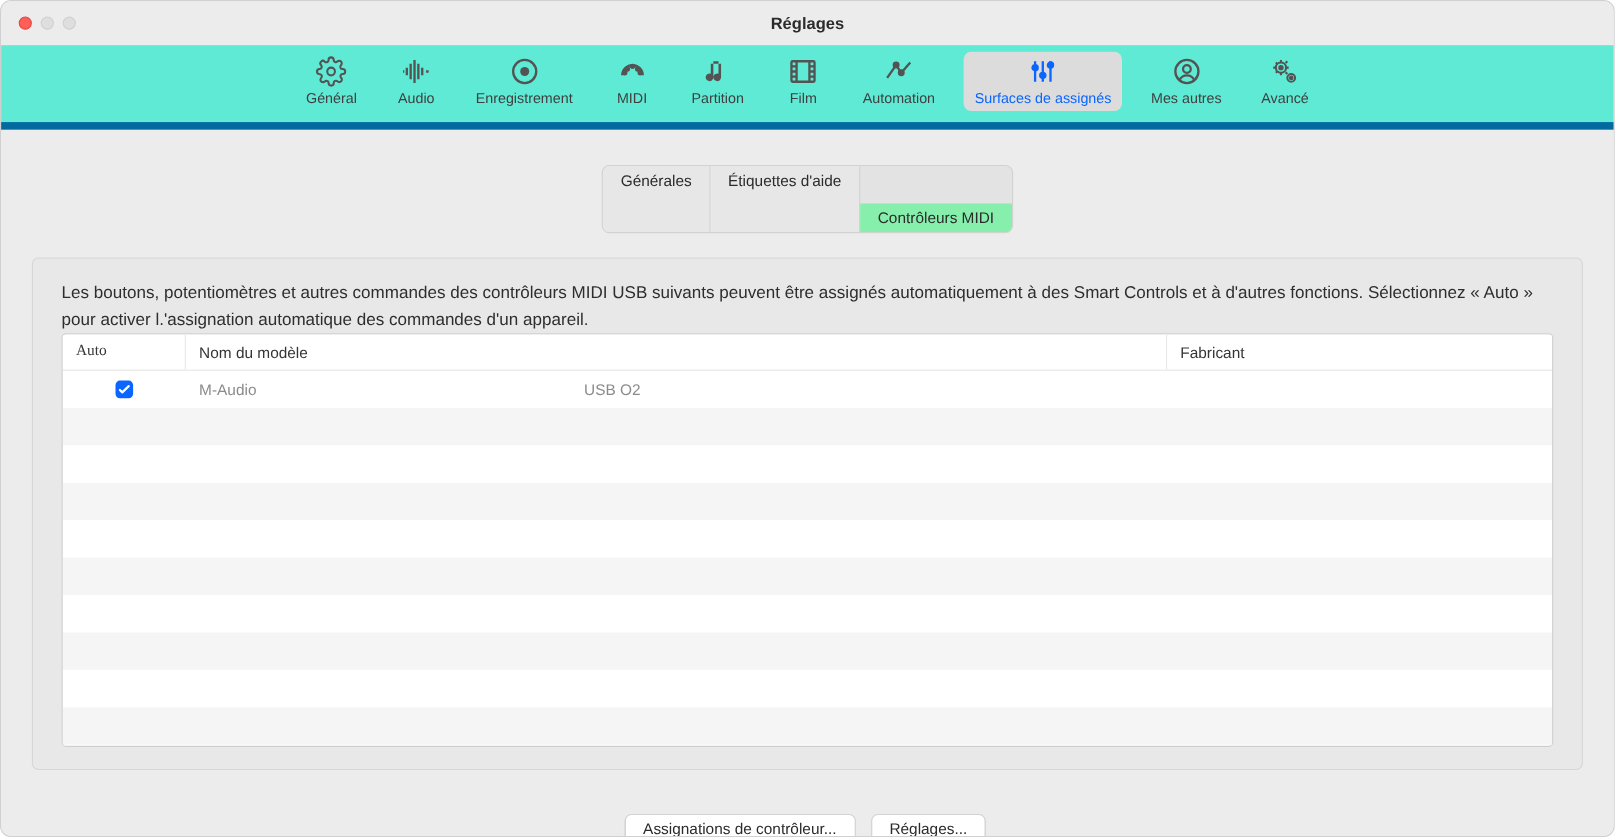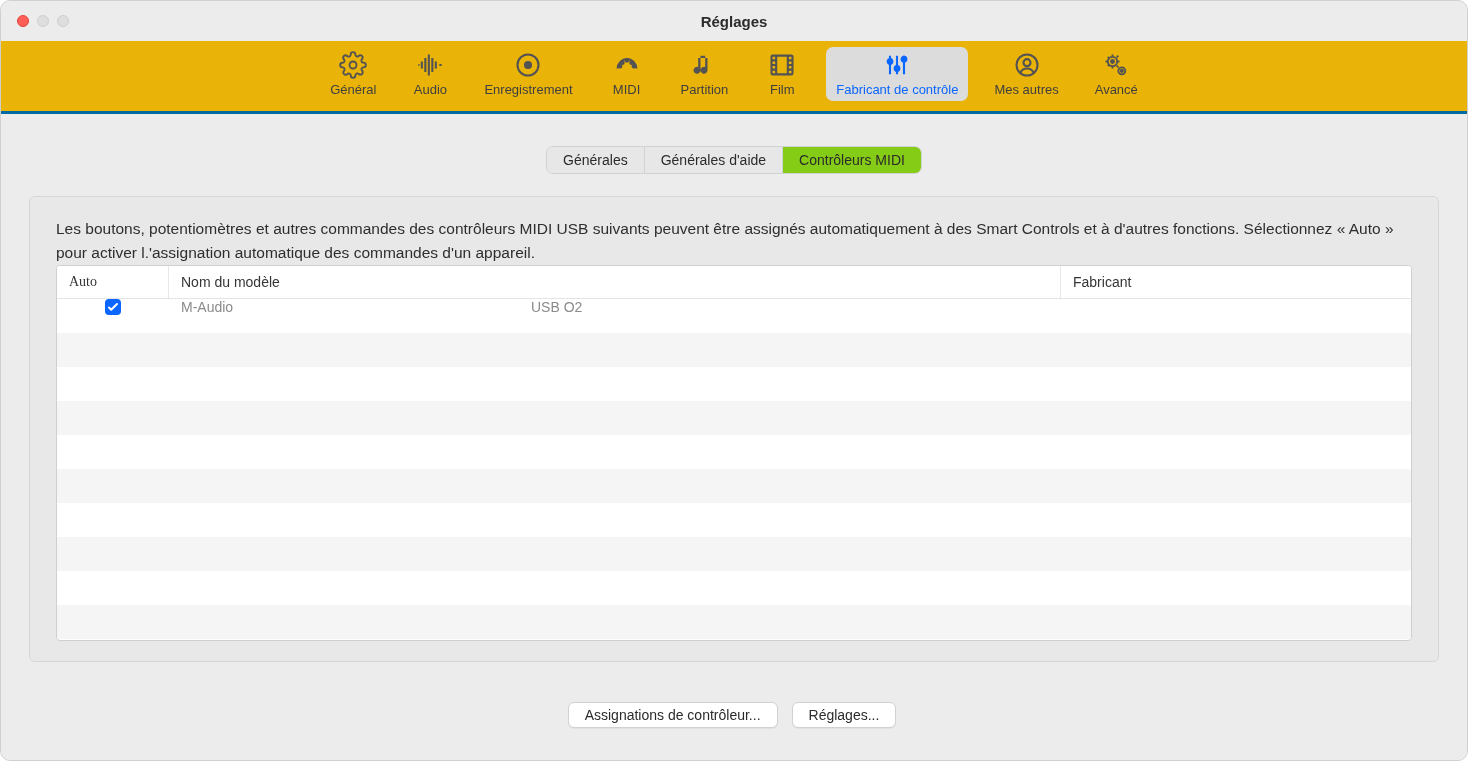--- a/index.html
+++ b/index.html
@@ -52,22 +52,22 @@
       margin: 0 auto;
       font-weight: 700;
       font-size: 15px;
       color: #2b2b2b;
     }
     .toolbar {
       display: flex;
       justify-content: center;
       gap: 16px;
       padding: 6px 12px 10px 12px;
-      background: #eab308;
-      border-bottom: 3px solid #0369a1;
+      background: #5eead4;
+      border-bottom: 7px solid #0369a1;
     }
     .toolbar-item {
       display: flex;
       flex-direction: column;
       align-items: center;
       gap: 3px;
       padding: 4px 10px 4px 10px;
       border-radius: 7px;
       cursor: default;
       min-width: 56px;
@@ -115,21 +115,22 @@
     .seg-btn {
       padding: 5px 16px;
       font-size: 14px;
       color: #2b2b2b;
       border-right: 1px solid #d2d2d2;
       background: #e7e7e7;
       cursor: default;
     }
     .seg-btn:last-child { border-right: none; }
     .seg-btn.active {
-      background: #84cc16;
+      background: #86efac;
+      margin-top: 34px;
     }
     .panel {
       background: #e8e8e8;
       border: 1px solid #d6d6d6;
       border-radius: 6px;
       padding: 20px 26px;
     }
     .description {
       font-size: 15.5px;
       line-height: 1.55;
@@ -159,21 +160,21 @@
     .col-auto { width: 112px; font-family: Liberation Serif, serif; }
     .col-maker { width: 350px; }
     .col-model { flex: 1; }
     .table-body {
       flex: 1;
       overflow: auto;
     }
     .tr {
       display: flex;
       height: 34px;
-      align-items: flex-start;
+      align-items: center;
       font-size: 14px;
     }
     .tr:nth-child(even) { background: #f5f5f5; }
     .tr:nth-child(odd) { background: #ffffff; }
     .td { padding: 0 12px; }
     .td.col-auto { display: flex; justify-content: center; align-items: center; }
     .td.col-maker { color: #8b8b8b; }
     .td.col-model { color: #8b8b8b; }
     .checkbox {
       width: 16px;
@@ -273,31 +274,41 @@
     <div class="toolbar-item">
       <span class="icon">
         <svg viewBox="0 0 24 24" fill="none" stroke="#535353" stroke-width="1.8">
             <rect x="3" y="4" width="18" height="16" rx="1"></rect>
             <path d="M7 4v16M17 4v16M3 8h4M3 12h4M3 16h4M17 8h4M17 12h4M17 16h4"></path>
           </svg>
       </span>
       <span class="label">Film</span>
     </div>
 
+    <div class="toolbar-item">
+      <span class="icon">
+        <svg viewBox="0 0 24 24" fill="none" stroke="#535353" stroke-width="1.8">
+            <path d="M3 17l7-10 4 6 7-8"></path>
+            <circle cx="10" cy="7" r="1.8" fill="#535353"></circle>
+            <circle cx="14" cy="13" r="1.8" fill="#535353"></circle>
+          </svg>
+      </span>
+      <span class="label">Automation</span>
+    </div>
 
     <div class="toolbar-item active">
       <span class="icon">
         <svg viewBox="0 0 24 24" fill="none" stroke="#0a66ff" stroke-width="1.8">
             <path d="M6 4v16M12 4v16M18 4v16"></path>
             <circle cx="6" cy="9" r="2" fill="#0a66ff"></circle>
             <circle cx="12" cy="15" r="2" fill="#0a66ff"></circle>
             <circle cx="18" cy="7" r="2" fill="#0a66ff"></circle>
           </svg>
       </span>
-      <span class="label">Fabricant de contrôle</span>
+      <span class="label">Surfaces de assignés</span>
     </div>
 
 
     <div class="toolbar-item">
       <span class="icon">
         <svg viewBox="0 0 24 24" fill="none" stroke="#535353" stroke-width="1.8">
             <circle cx="12" cy="12" r="9"></circle>
             <circle cx="12" cy="10" r="3"></circle>
             <path d="M6 19c1.5-3 4-4 6-4s4.5 1 6 4"></path>
           </svg>
@@ -317,21 +328,21 @@
       </span>
       <span class="label">Avancé</span>
     </div>
 
   </div>
 
   <div class="content-wrap">
     <div class="segmented">
       <div class="segmented-inner">
         <div class="seg-btn">Générales</div>
-        <div class="seg-btn">Générales d'aide</div>
+        <div class="seg-btn">Étiquettes d'aide</div>
         <div class="seg-btn active">Contrôleurs MIDI</div>
       </div>
     </div>
 
     <div class="panel">
       <p class="description">Les boutons, potentiomètres et autres commandes des contrôleurs MIDI USB suivants peuvent être assignés automatiquement à des Smart Controls et à d'autres fonctions. Sélectionnez « Auto » pour activer l.'assignation automatique des commandes d'un appareil.</p>
 
       <div class="table-container">
         <div class="table-header">
           <div class="th col-auto">Auto</div>

